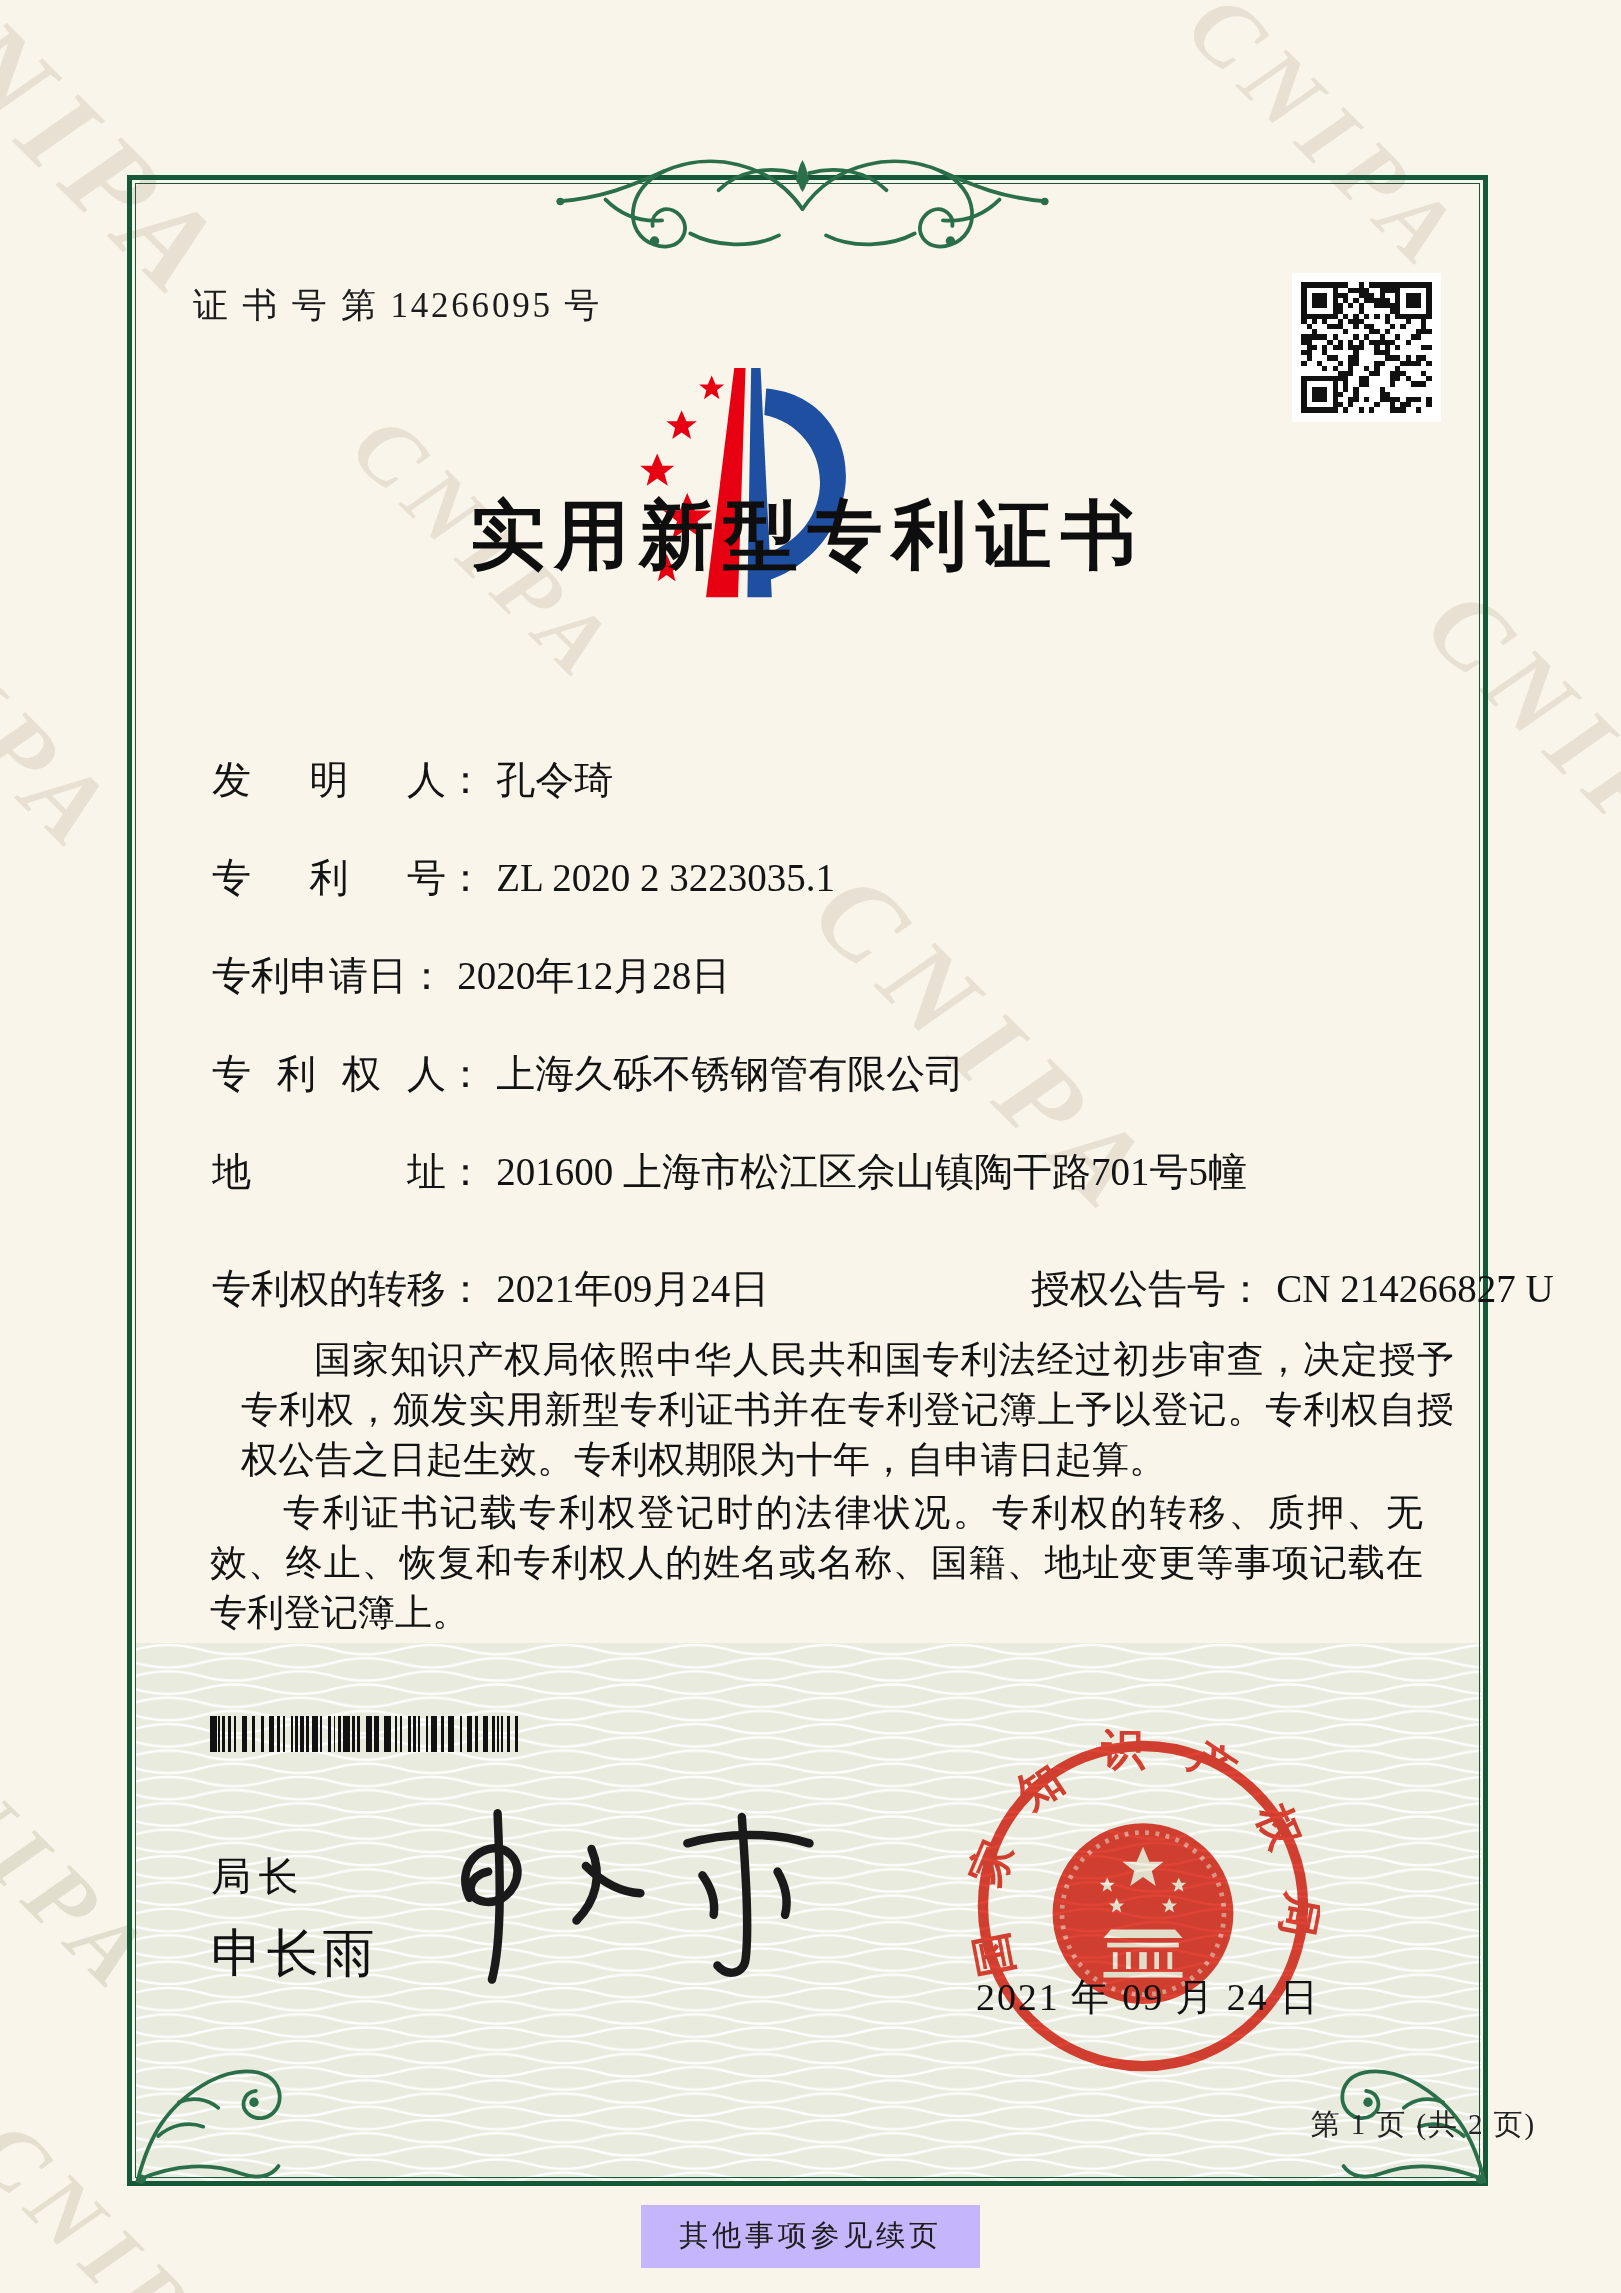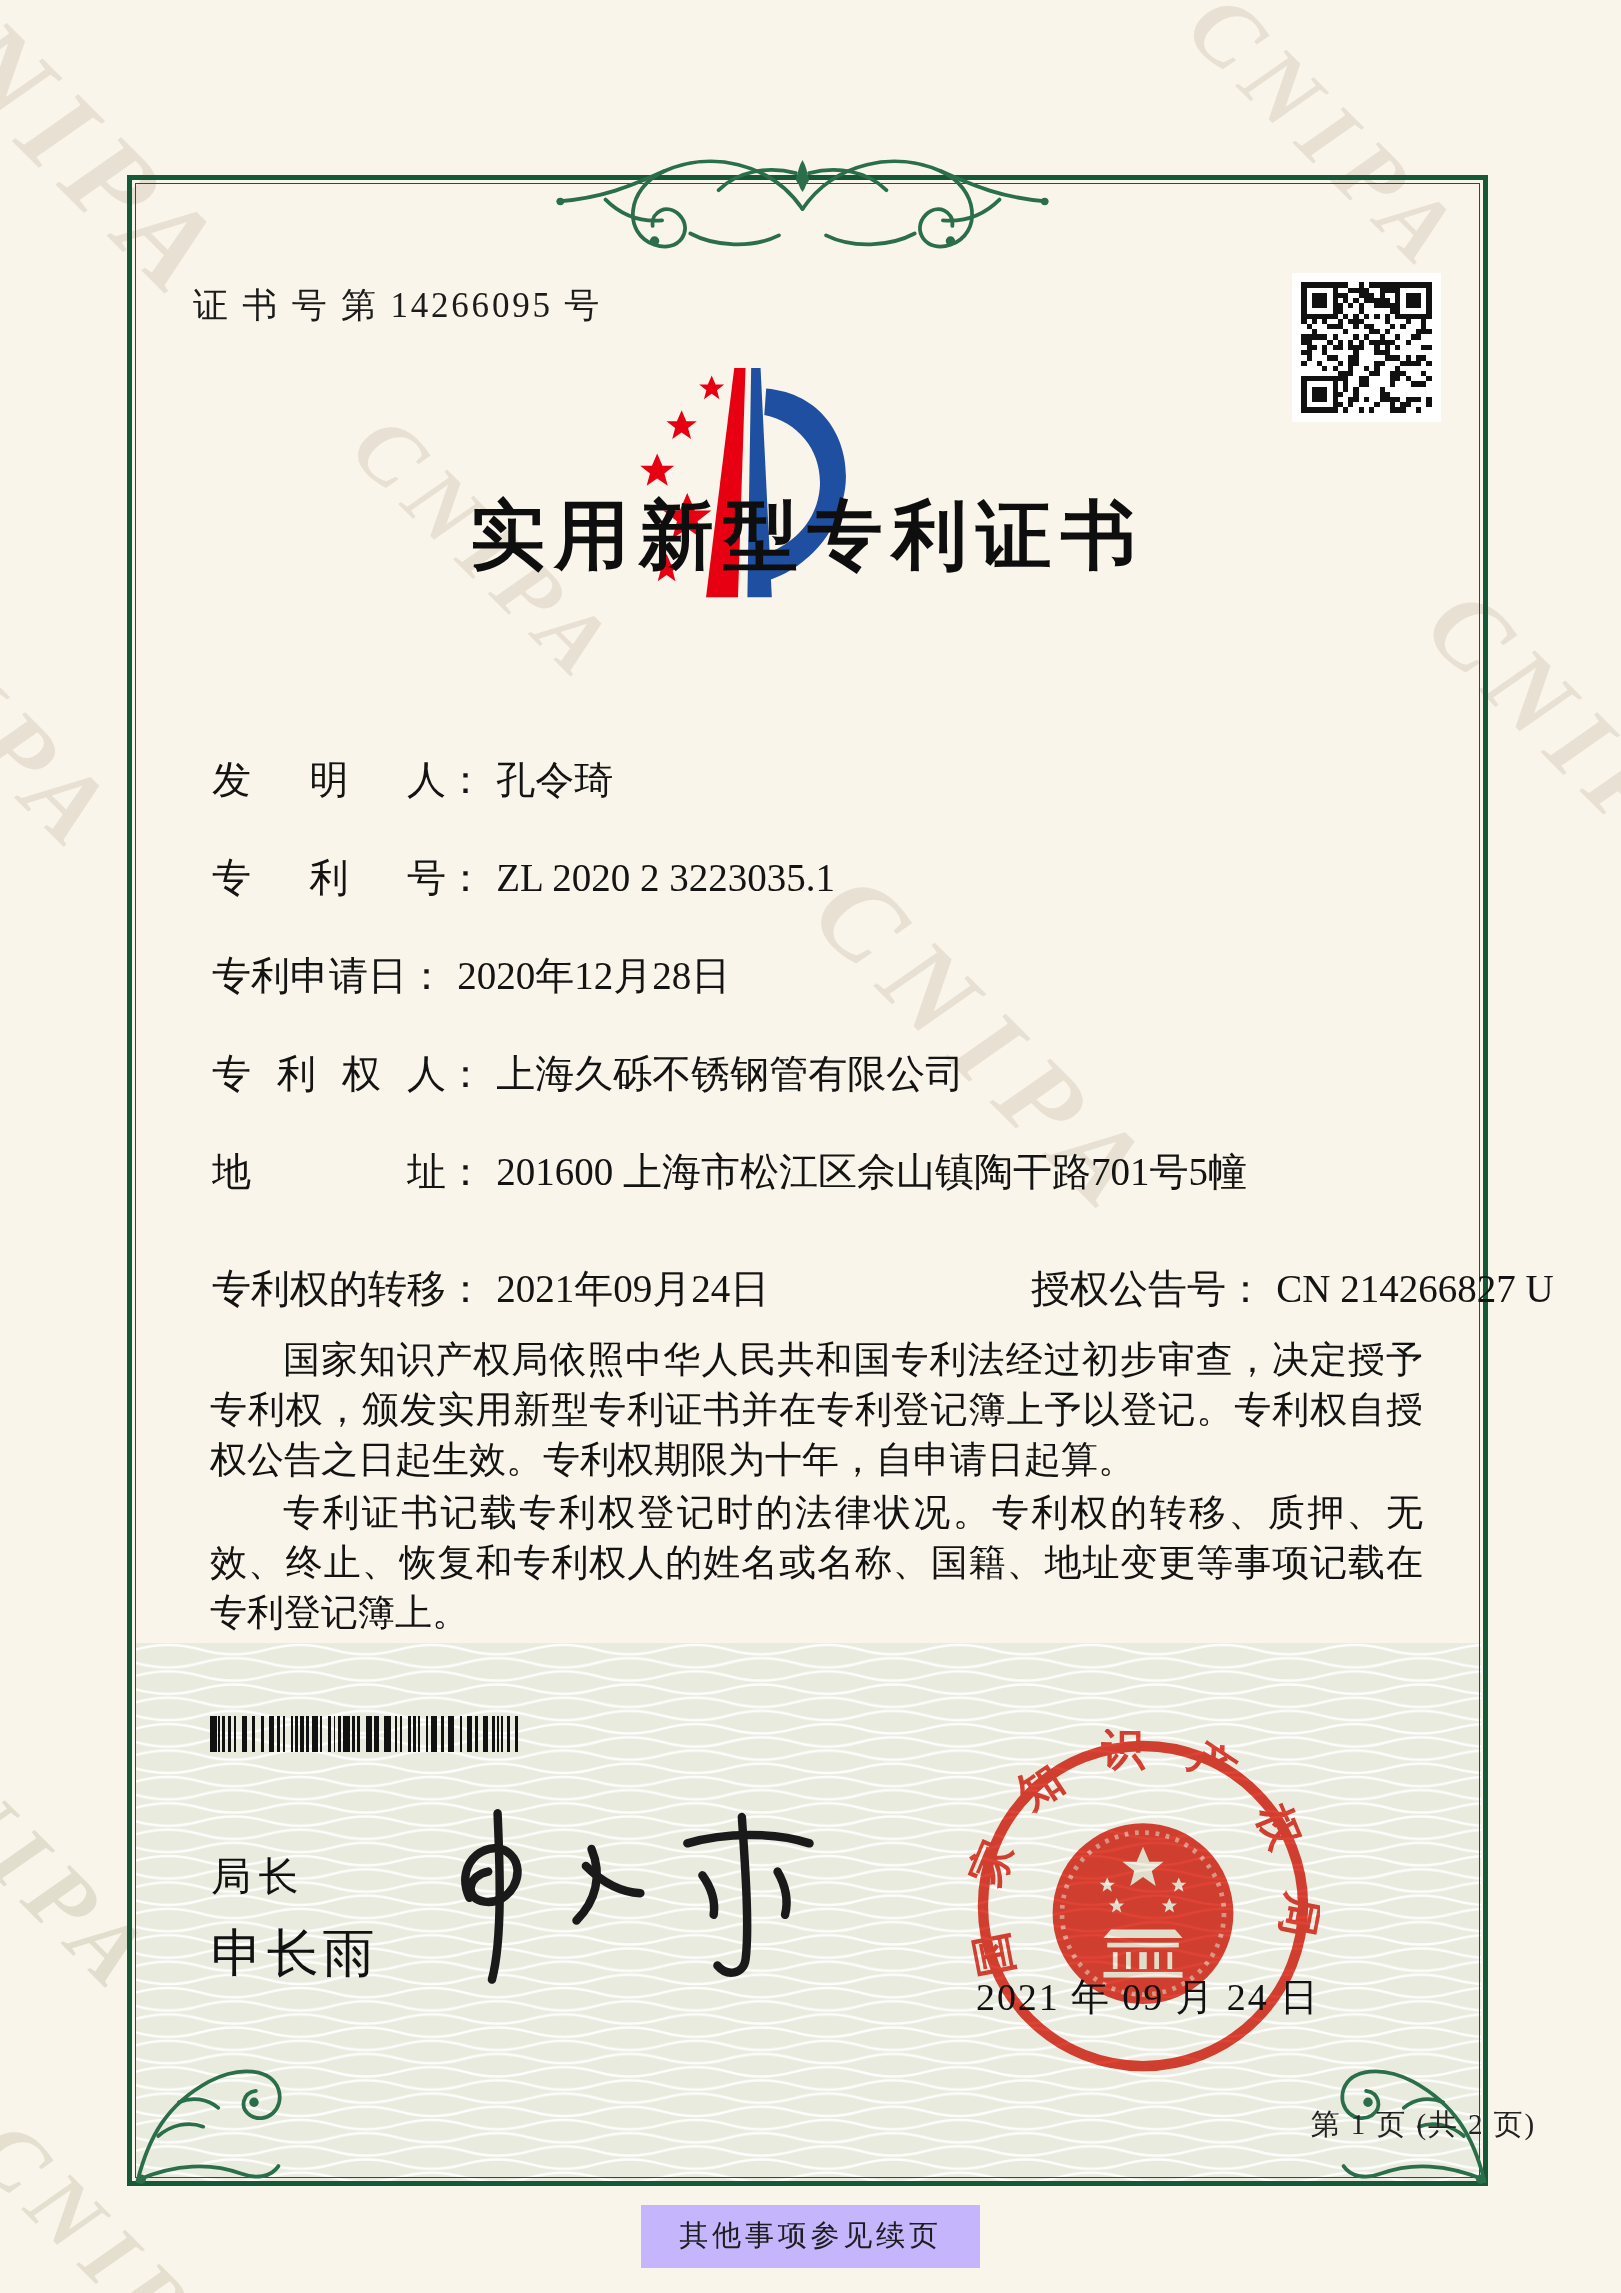--- a/index.html
+++ b/index.html
@@ -55,21 +55,21 @@
   .fvalue{display:inline-block;margin-left:11.3px;}
   .r1{top:655px;} .r2{top:753px;} .r3{top:851px;} .r4{top:949px;}
   .r5{top:1047px;} .r6{top:1145px;} .r7{top:1262px;}
   .grant-no-pair{position:absolute;left:819px;top:0;}
   
   .body-p{
     position:absolute;left:210px;width:1213px;margin:0;
     font-size:37px;line-height:50px;text-indent:73px;text-align:justify;
     color:#131313;z-index:6;
   }
-  .p1{top:1335px;} .p2{top:1488px;}
+  .p1{top:1335px;margin-left:31px;} .p2{top:1488px;}
   
   .barcode{position:absolute;left:210px;top:1716px;z-index:6;}
   .director-label{position:absolute;left:211px;top:1849px;font-size:40px;letter-spacing:7.5px;
     font-family:"Liberation Sans","DejaVu Sans",sans-serif;color:#111;z-index:6;}
   .director-name{position:absolute;left:211px;top:1919px;font-size:52px;letter-spacing:3.8px;
     font-family:"Liberation Sans","DejaVu Sans",sans-serif;color:#111;z-index:6;}
   .signature{position:absolute;left:386px;top:1787px;z-index:6;}
   .seal{position:absolute;left:966px;top:1729px;z-index:7;mix-blend-mode:multiply;opacity:.96;}
   .seal-date{position:absolute;left:976px;top:1972px;width:339px;text-align:center;
     font-size:38px;letter-spacing:1.9px;color:#111;z-index:8;white-space:nowrap;}

